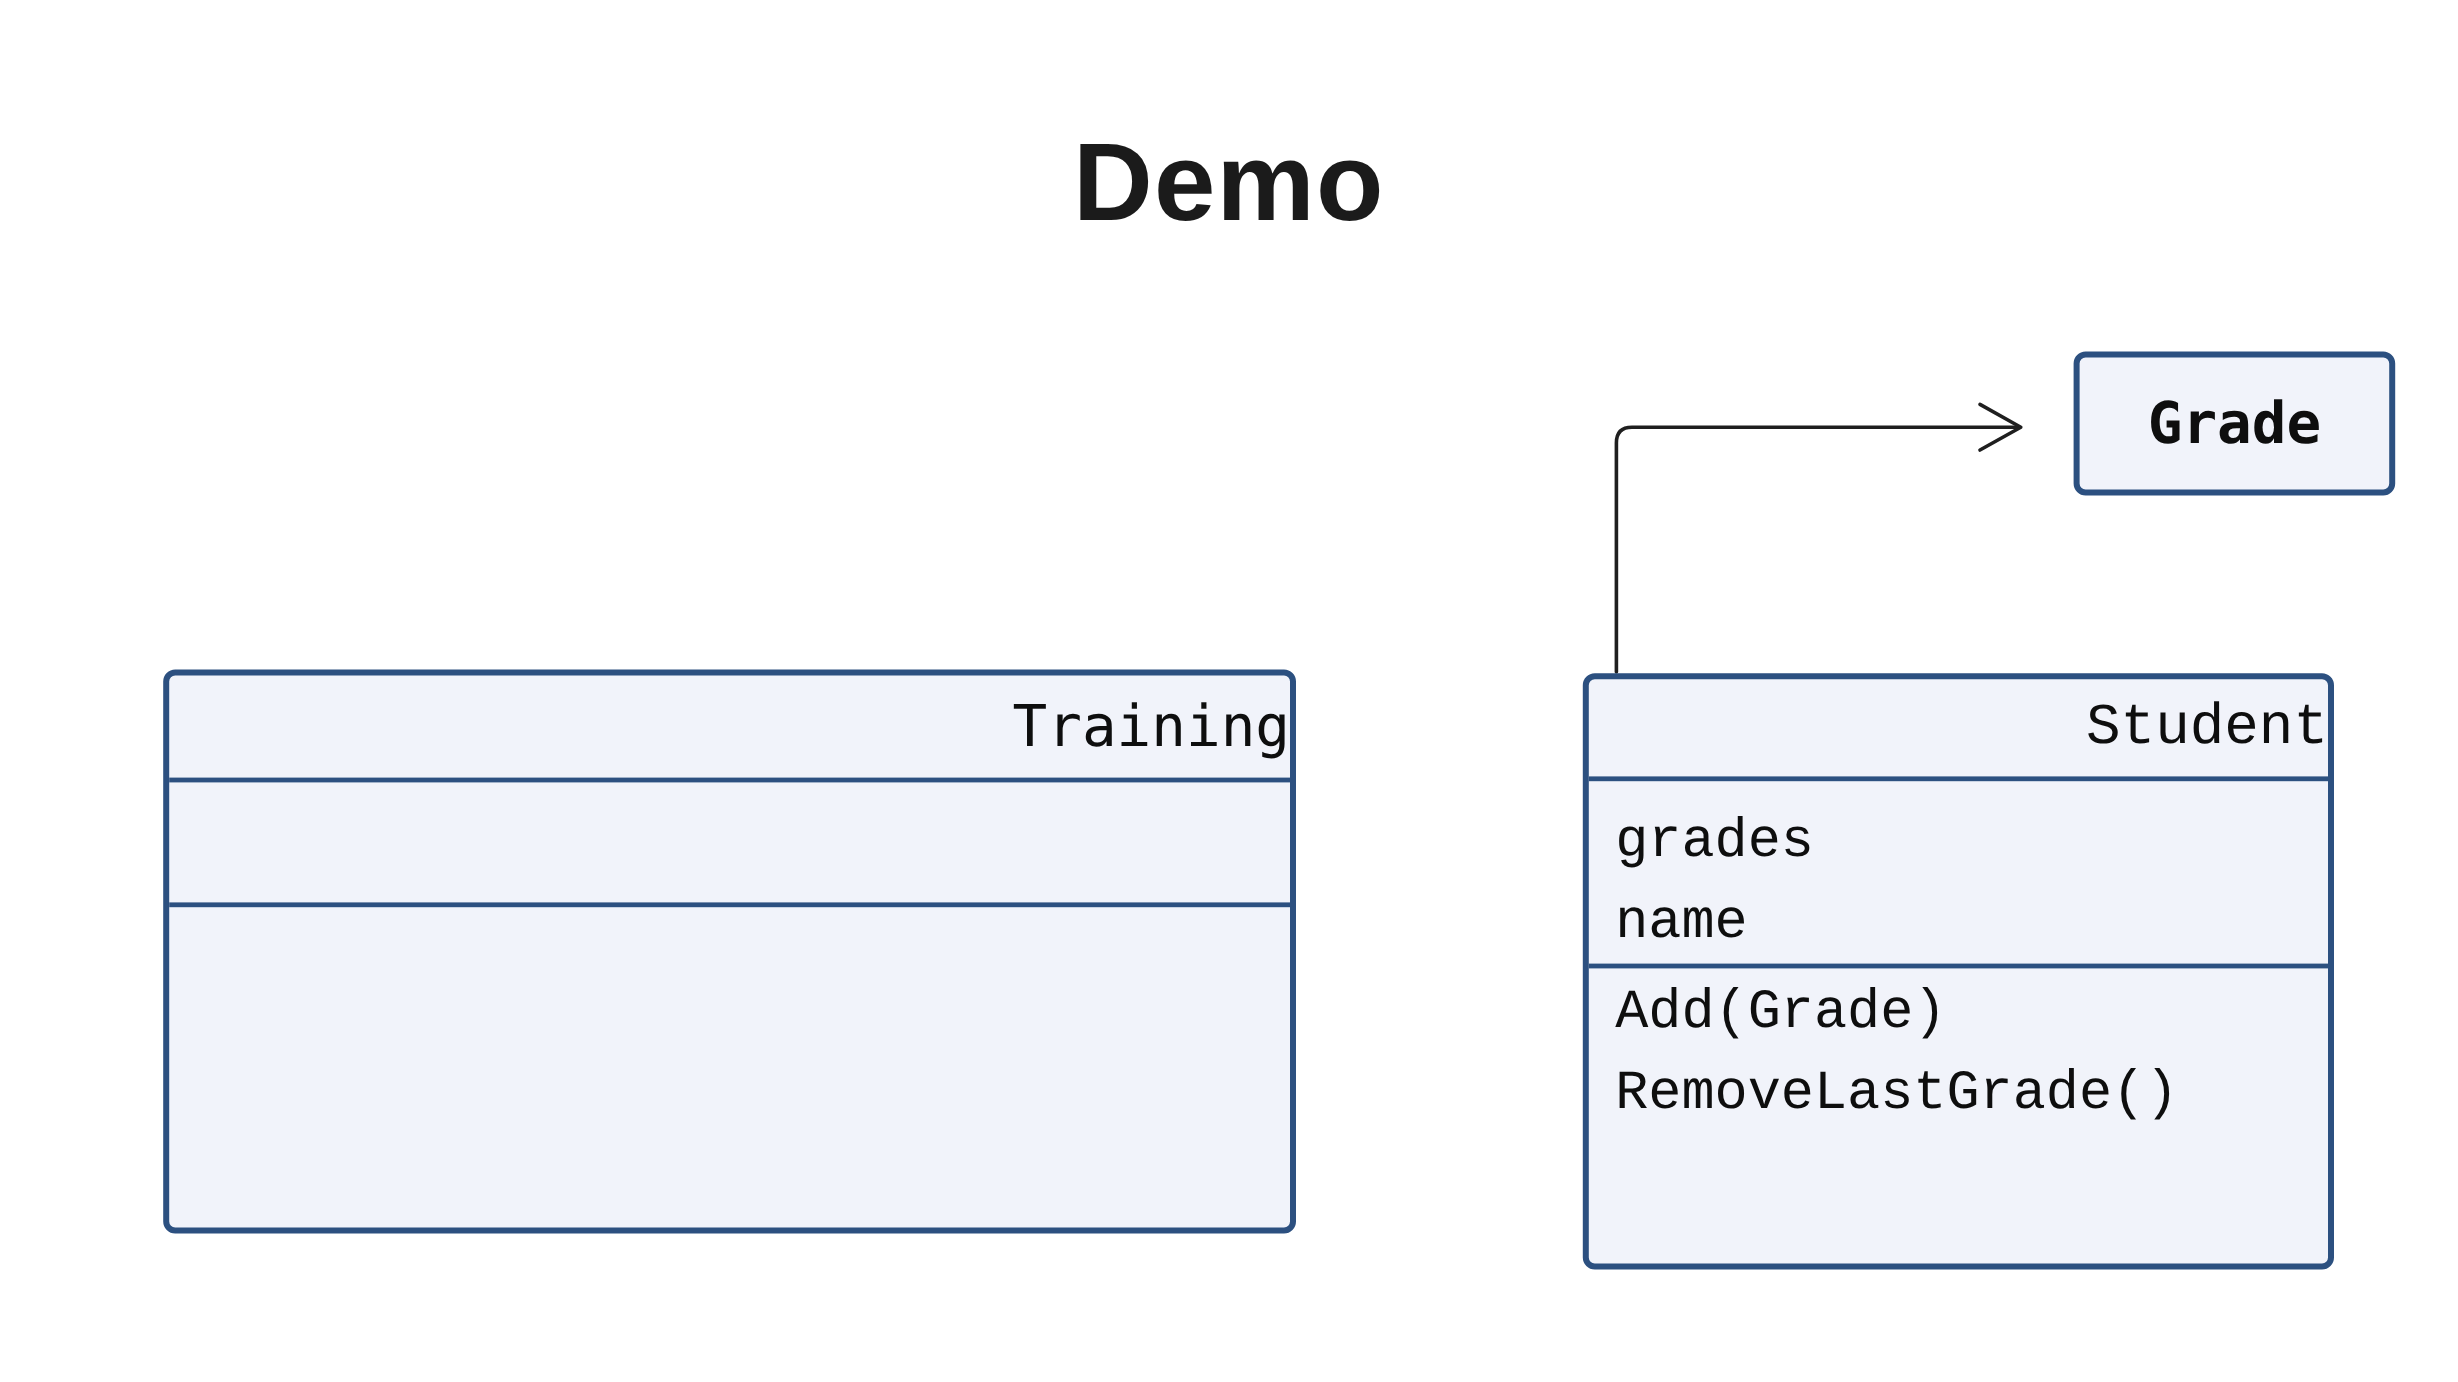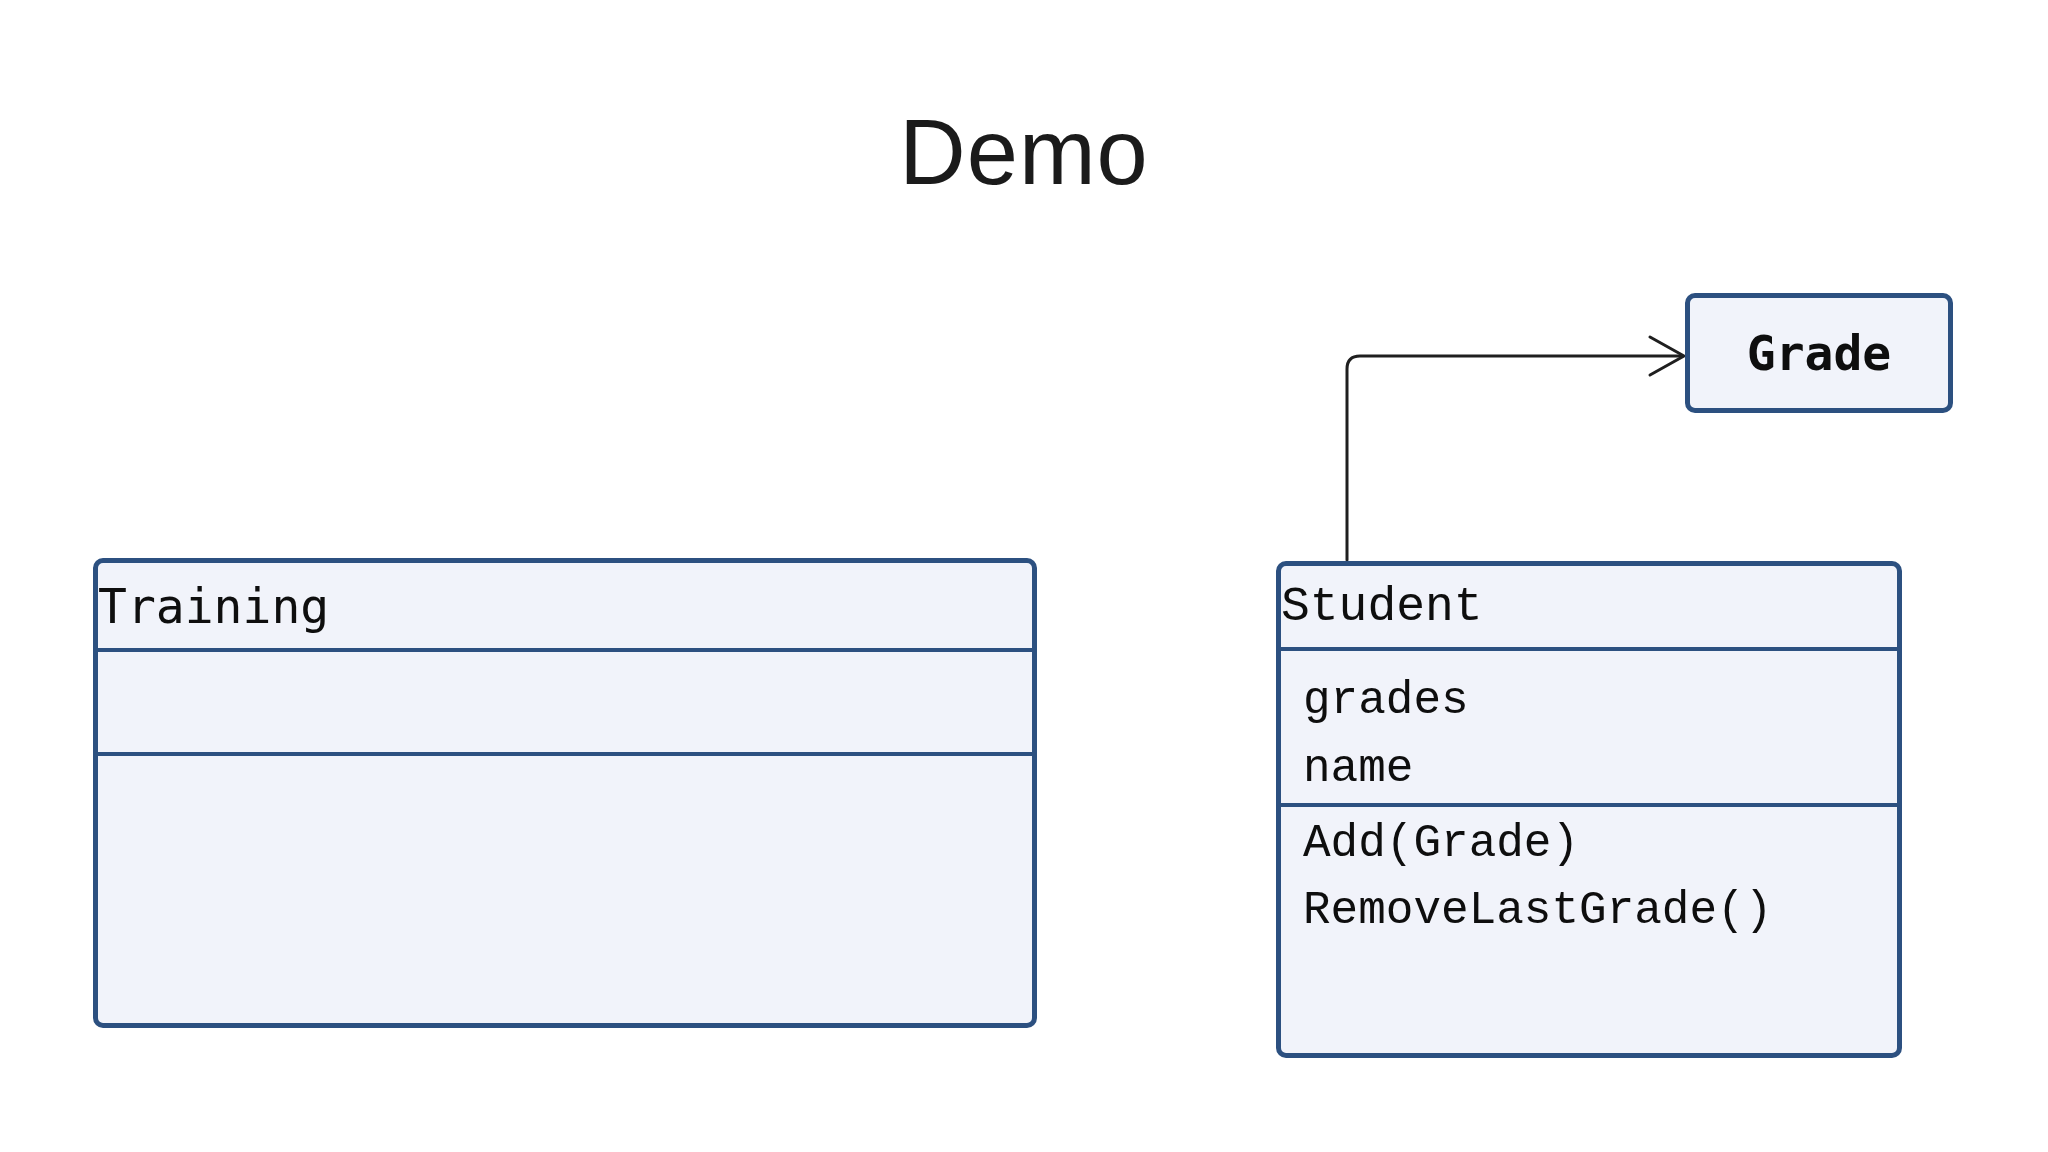--- a/index.html
+++ b/index.html
@@ -15,21 +15,21 @@
     overflow: hidden;
     font-family: "DejaVu Sans Mono", monospace;
   }
   .title {
     position: absolute;
     top: 104px;
     left: 0;
     width: 100%;
     text-align: center;
     font-family: "Liberation Sans", sans-serif;
-    font-weight: 400;
+    font-weight: 700;
     font-size: 92px;
     line-height: 96px;
     color: #1b1b1b;
     letter-spacing: 1px;
   }
   .connector {
     position: absolute;
     left: 0;
     top: 0;
     width: 2048px;
@@ -45,25 +45,26 @@
   }
   .class-box {
     position: absolute;
     box-sizing: border-box;
     background: #f1f3fa;
     border: 5px solid #2c5080;
     border-radius: 10px;
     display: flex;
     flex-direction: column;
     color: #0e0e0e;
+    margin-left: 43px;
   }
   .box-header {
     display: flex;
     align-items: center;
-    justify-content: flex-start;
+    justify-content: flex-end;
     border-bottom: 4px solid #2c5080;
     font-size: 48px;
     flex: 0 0 auto;
   }
   .box-attrs {
     border-bottom: 4px solid #2c5080;
     flex: 0 0 auto;
     box-sizing: border-box;
   }
   .box-methods {

